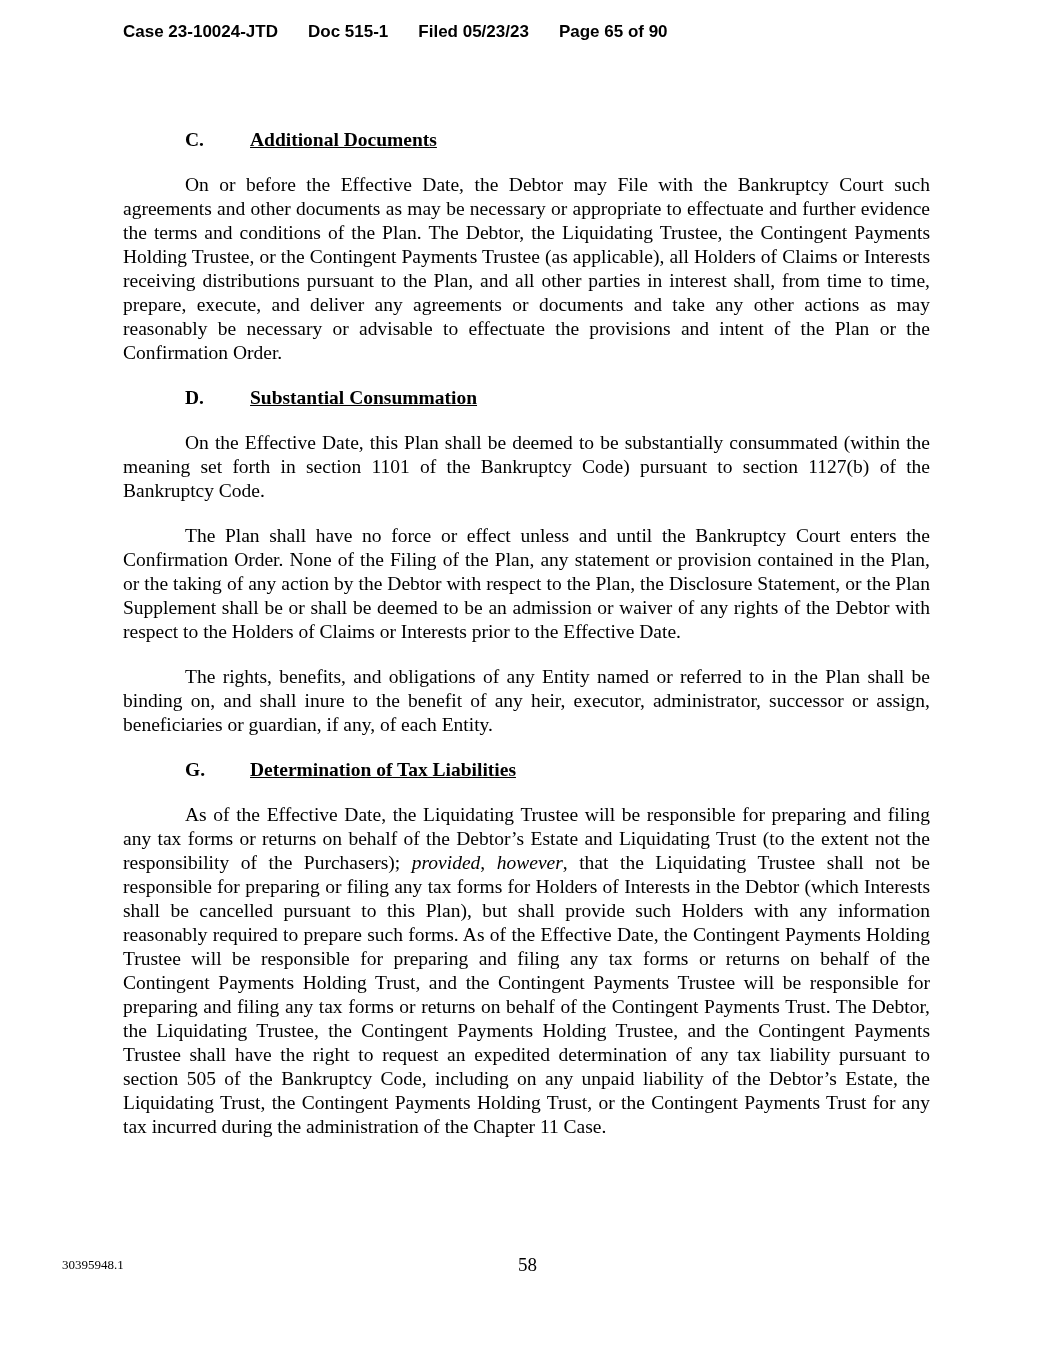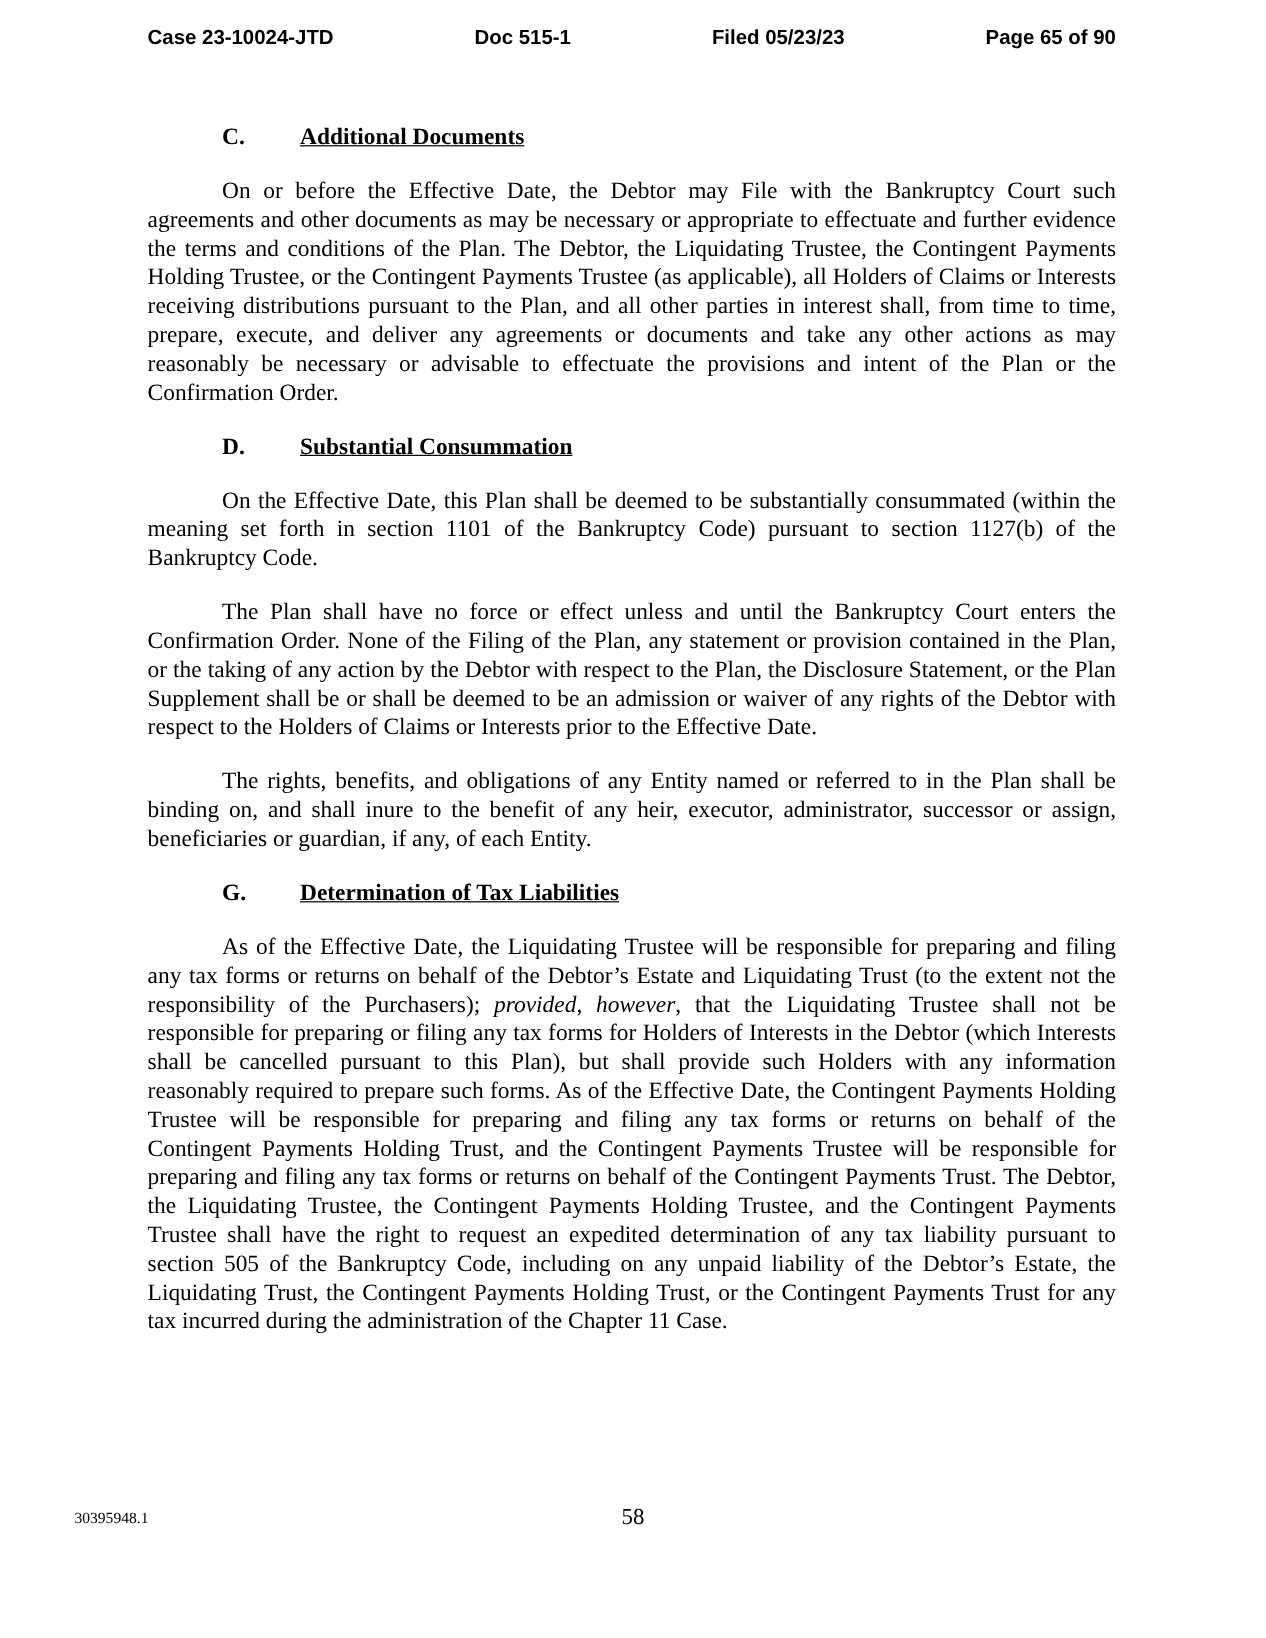--- a/index.html
+++ b/index.html
@@ -17,26 +17,26 @@
     padding: 22px 125px 0 123px;
     font-family: "Liberation Serif", "DejaVu Serif", serif;
     color: #000000;
     overflow: hidden;
   }
   .doc-header {
     font-family: "Liberation Sans", "DejaVu Sans", sans-serif;
     font-weight: bold;
     font-size: 17px;
     display: flex;
-    justify-content: space-between;
+    justify-content: flex-start;
     gap: 30px;
     white-space: nowrap;
   }
   .content {
-    margin-top: 61px;
+    margin-top: 86px;
     font-size: 19.5px;
     line-height: 24px;
   }
   .section-heading {
     font-weight: bold;
     padding-left: 62px;
     margin: 21px 0;
   }
   .section-heading .letter {
     display: inline-block;

